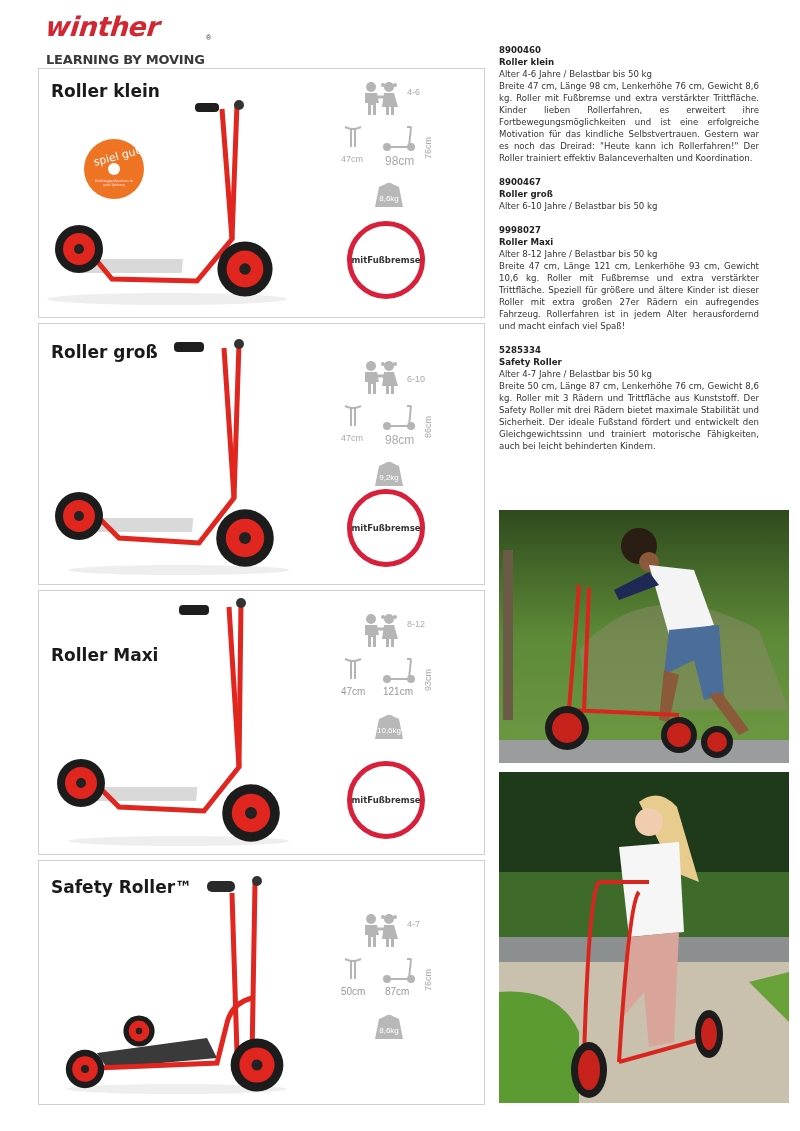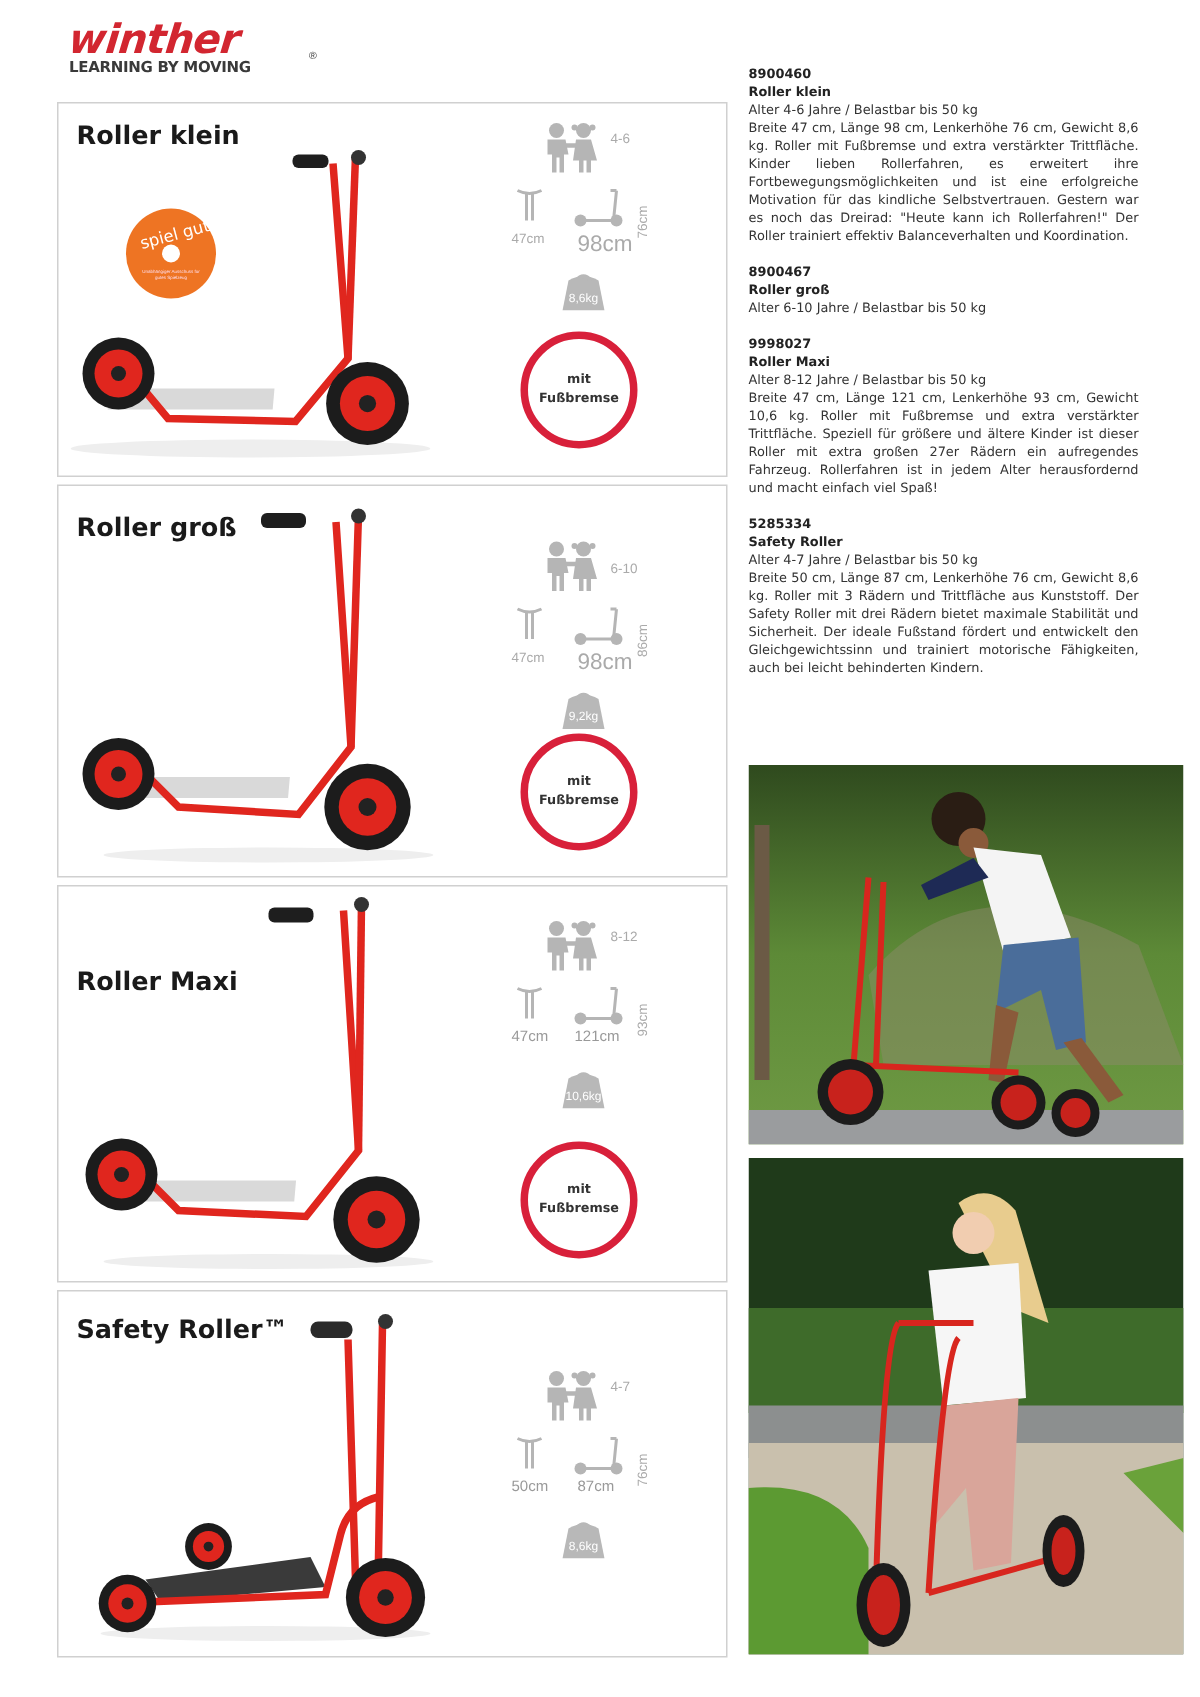--- a/index.html
+++ b/index.html
@@ -2,38 +2,38 @@
 <html><head>
 <meta charset="utf-8">
 <style>
   * { box-sizing: border-box; margin: 0; padding: 0; }
   html, body { width: 800px; height: 1131px; background: #ffffff; overflow: hidden; }
   body { position: relative; font-family: "Liberation Sans", sans-serif; color: #222; }
 
   .logo { position: absolute; left: 46px; top: 14px; width: 180px; }
   .logo-word { font-family: "DejaVu Sans", sans-serif; font-weight: bold; font-style: italic; font-size: 27px; color: #d22630; letter-spacing: -0.5px; line-height: 26px; transform: skewX(-6deg); display: inline-block; }
   .logo-reg { position: absolute; left: 160px; top: 20px; font-size: 7px; color: #333; }
-  .logo-tag { font-family: "DejaVu Sans", sans-serif; font-weight: bold; font-size: 10px; color: #3a3a3a; letter-spacing: -0.2px; margin-top: 0px; }
+  .logo-tag { font-family: "DejaVu Sans", sans-serif; font-weight: bold; font-size: 13px; color: #3a3a3a; letter-spacing: -0.2px; margin-top: 12px; }
 
   .card { position: absolute; left: 38px; width: 447px; border: 1.5px solid #d0d0d0; background: #fff; }
   .card-title { position: absolute; left: 12px; top: 12px; font-family: "DejaVu Sans", sans-serif; font-weight: bold; font-size: 17px; color: #1a1a1a; }
 
   .scooter { position: absolute; }
   .specs { position: absolute; left: 300px; width: 110px; height: 140px; }
   .spec-kids { position: absolute; left: 22px; top: 0; }
   .spec-age { position: absolute; left: 68px; top: 6px; font-size: 9px; color: #aaa; }
   .spec-width-icon { position: absolute; left: 4px; top: 44px; }
   .spec-width { position: absolute; left: 2px; top: 73px; font-size: 9px; color: #aaa; }
   .spec-len-icon { position: absolute; left: 42px; top: 44px; }
-  .spec-len { position: absolute; left: 46px; top: 73px; font-size: 15px; color: #aaa; }
+  .spec-len { position: absolute; left: 46px; top: 73px; font-size: 12px; color: #aaa; }
   .spec-height { position: absolute; left: 84px; top: 50px; font-size: 9px; color: #aaa; transform: rotate(-90deg); transform-origin: left top; top: 78px; }
   .spec-weight-icon { position: absolute; left: 32px; top: 98px; width: 36px; height: 28px; }
   .spec-weight { position: absolute; left: 32px; top: 113px; width: 36px; text-align: center; font-size: 8px; color: #fff; }
 
-  .brake { position: absolute; width: 78px; height: 78px; border: 5px solid #d8203a; border-radius: 50%; display: flex; flex-direction: column; align-items: center; justify-content: center; font-family: "DejaVu Sans", sans-serif; font-weight: bold; font-size: 8.5px; color: #333; line-height: 13px; }
+  .brake { position: absolute; width: 78px; height: 78px; border: 5px solid #d8203a; border-radius: 50%; display: flex; align-items: center; justify-content: center; font-family: "DejaVu Sans", sans-serif; font-weight: bold; font-size: 8.5px; color: #333; line-height: 13px; }
 
   .spielgut { position: absolute; left: 45px; top: 70px; width: 60px; height: 60px; border-radius: 50%; background: #ee7423; }
   .spielgut-text { position: absolute; left: 9px; top: 11px; font-family: "DejaVu Sans", sans-serif; font-size: 11px; color: #fff; transform: rotate(-15deg); }
   .spielgut-hole { position: absolute; left: 24px; top: 24px; width: 12px; height: 12px; border-radius: 50%; background: #fff; }
   .spielgut-small { position: absolute; left: 8px; top: 40px; width: 44px; font-size: 3px; line-height: 4px; color: #fde; text-align: center; }
 
   .desc { position: absolute; left: 499px; top: 44px; width: 260px; font-family: "DejaVu Sans", sans-serif; font-size: 8.6px; line-height: 12px; color: #333; }
   .desc-block { margin-bottom: 12px; }
   .desc-num, .desc-name { font-weight: bold; color: #222; }
   .desc p { text-align: justify; }

